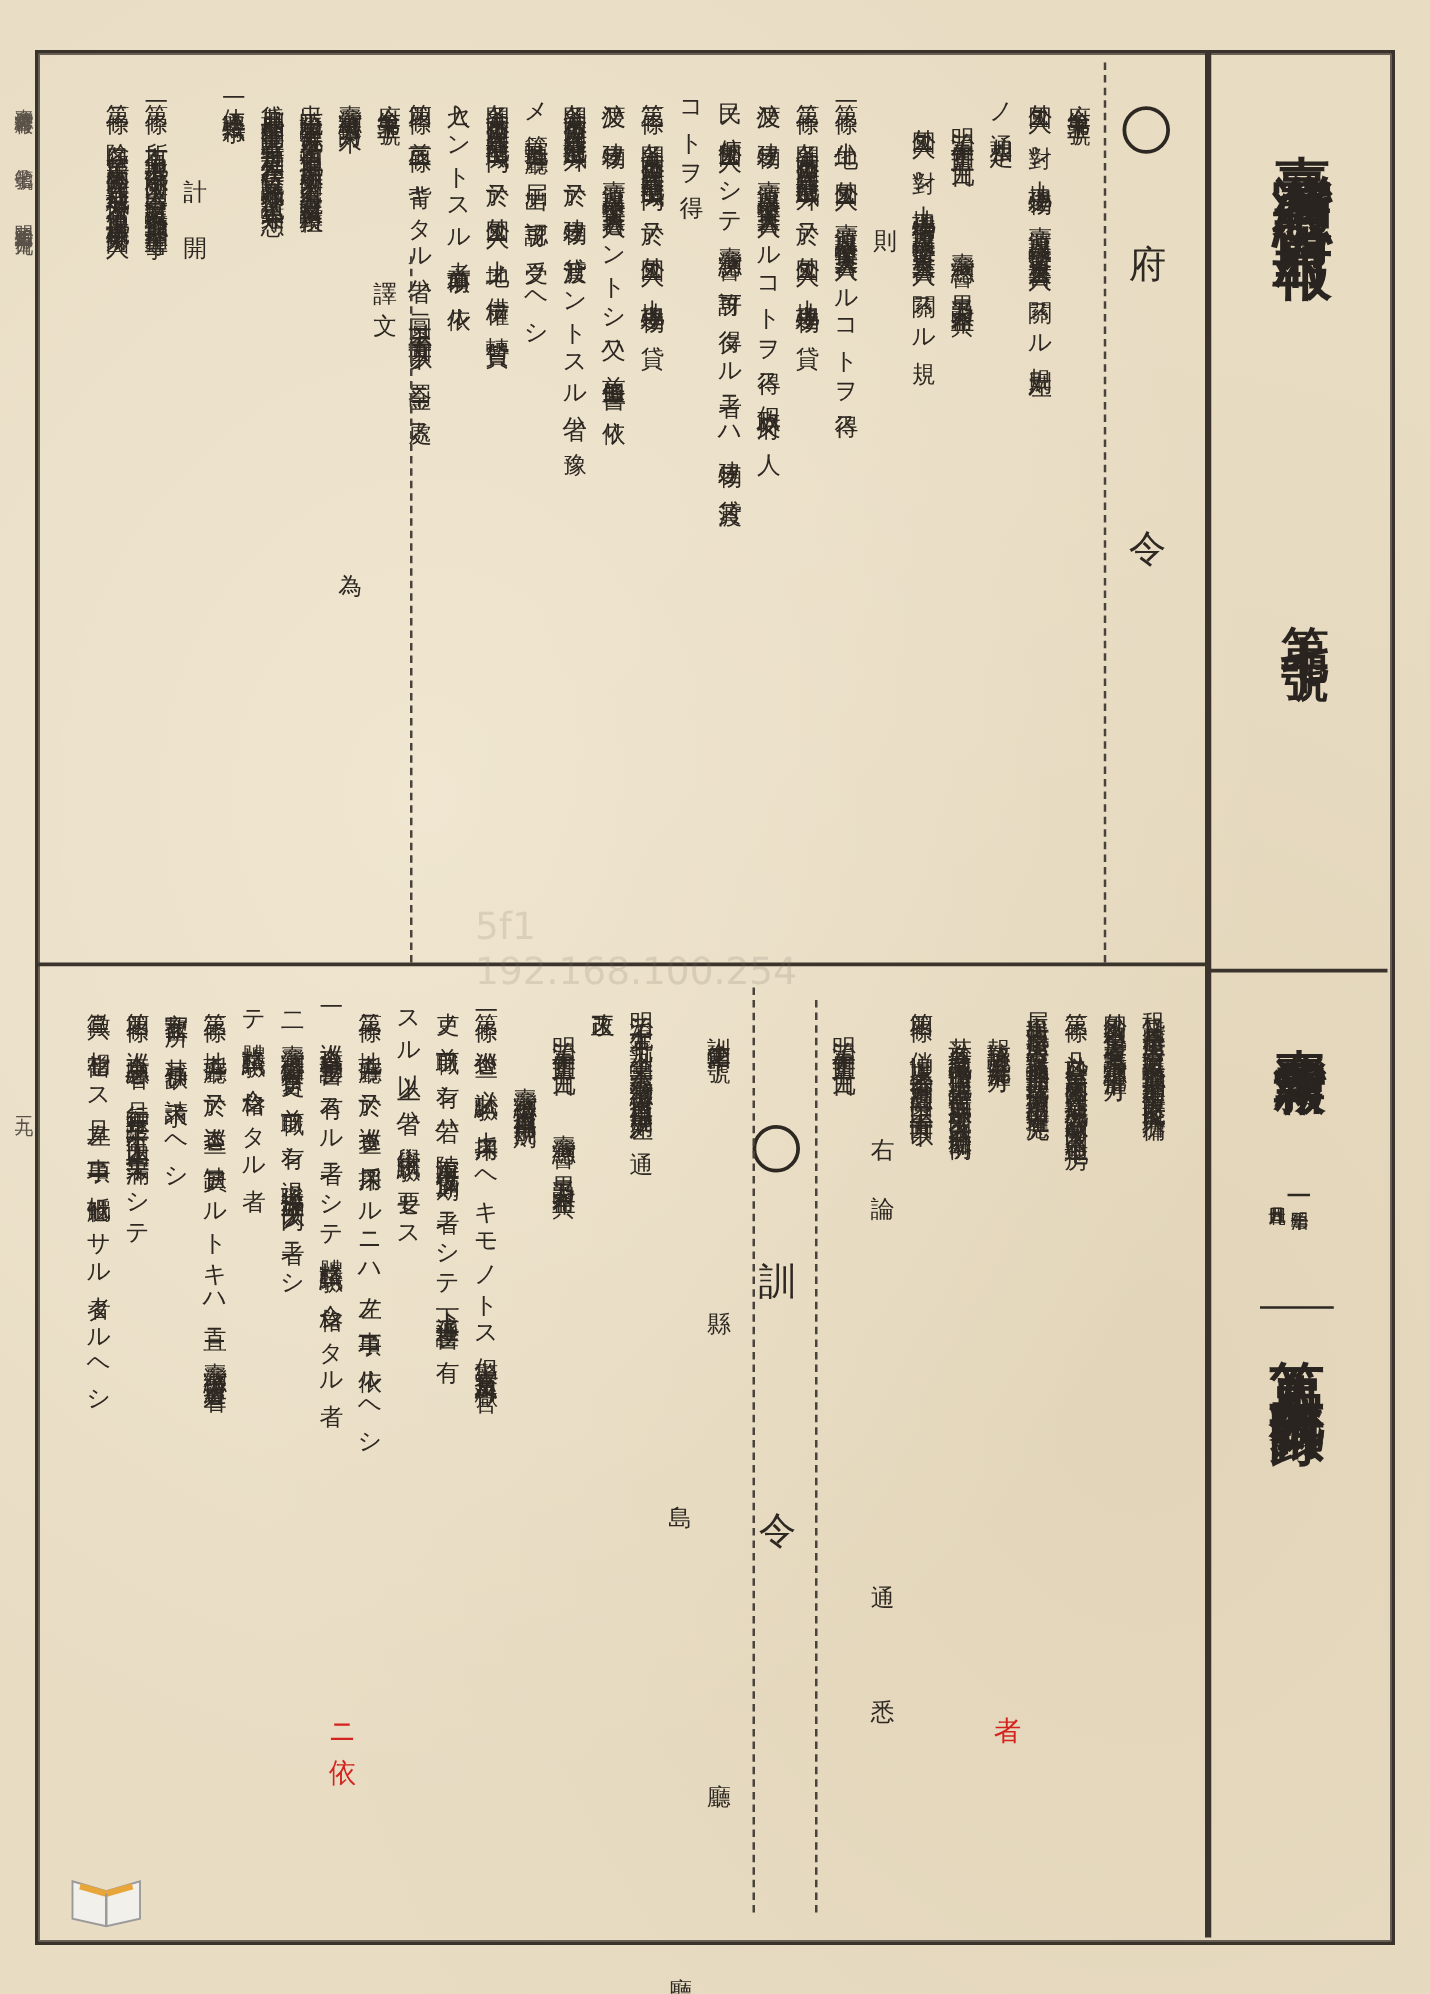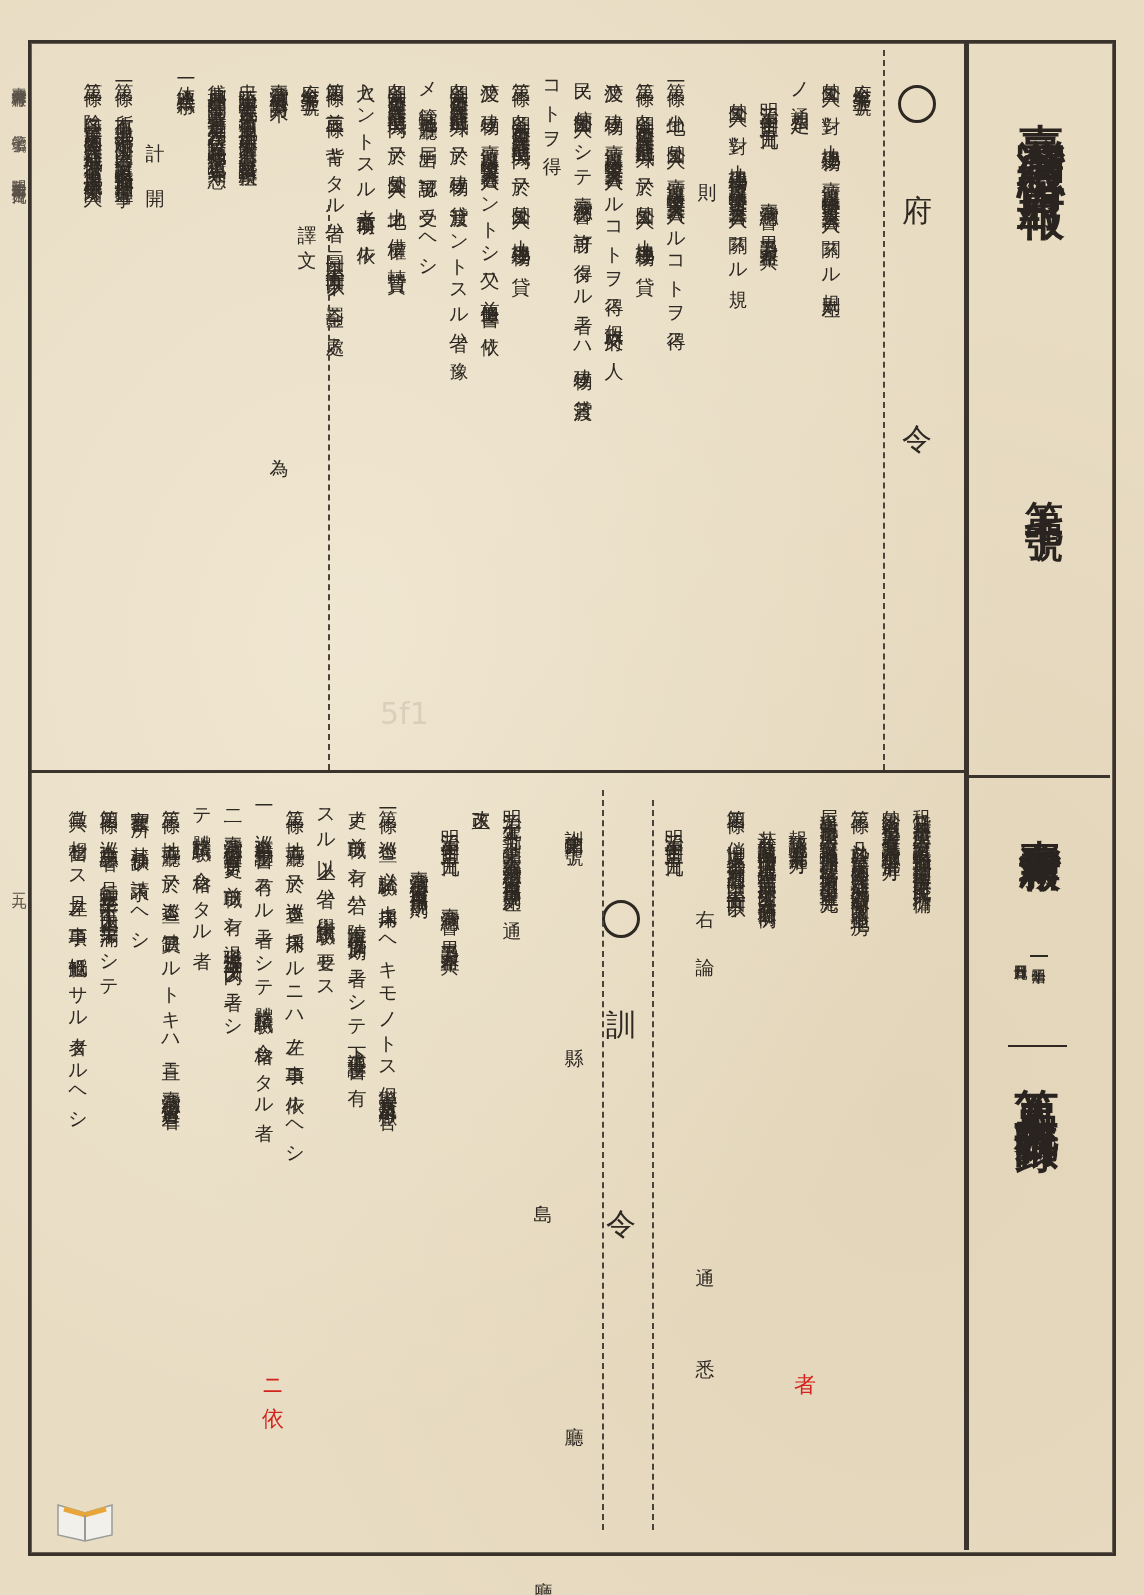--- a/index.html
+++ b/index.html
@@ -58,21 +58,21 @@
   .rule-h { position:absolute; height:0; border-top:3px solid #3b342d; }
   .red-note {
     position:absolute; color:#d4231e; font-size:22px; writing-mode:vertical-rl;
     font-family:"DejaVu Serif", serif;
   }
   .date-block {
     position:absolute; writing-mode:vertical-rl; text-orientation:upright;
     font-size:14px; line-height:18px; color:#2e2822;
   }
   .watermark {
-    position:absolute; left:380px; top:696px; font-family:"DejaVu Sans", sans-serif;
+    position:absolute; left:380px; top:724px; font-family:"DejaVu Sans", sans-serif;
     font-size:30px; color:rgba(120,110,100,0.18); line-height:36px;
   }
   .logo {
     position:absolute; left:50px; top:1495px; width:70px; height:50px;
   }
 </style>
 </head>
 <body>
 
 <div class="paper"></div>
@@ -185,19 +185,20 @@
   <span class="line">テ體格試驗ニ合格シタル者</span>
   <span class="line">第三條　地方廳ニ於テ巡查ニ缺員アルトキハ直ニ臺灣總督府巡查看</span>
   <span class="line">守教習所ニ其補缺ヲ請求スヘシ</span>
   <span class="line">第四條　巡查志願者ハ品行方正年齡二十一年以上四十年未滿ニシテ</span>
   <span class="line">徵兵ニ相當セス且左ノ事項ニ抵觸セサル者タルヘシ</span>
 </div>
 <div class="red-note" style="left:258px;top:1365px;">ニ依</div>
 
 <div class="watermark">
   <div>5f1</div>
+  <div>192.168.100.254</div>
 </div>
 
 <svg class="logo" viewBox="0 0 70 50">
   <path d="M8 10 L35 18 L62 10 L62 40 L35 46 L8 40 Z" fill="#f2f0ea" stroke="#9a9a9a" stroke-width="1.5"></path>
   <path d="M14 14 L35 20 L56 14" fill="none" stroke="#e8a63a" stroke-width="5"></path>
   <path d="M35 20 L35 46" stroke="#9a9a9a" stroke-width="2"></path>
 </svg>
 
 </body></html>

